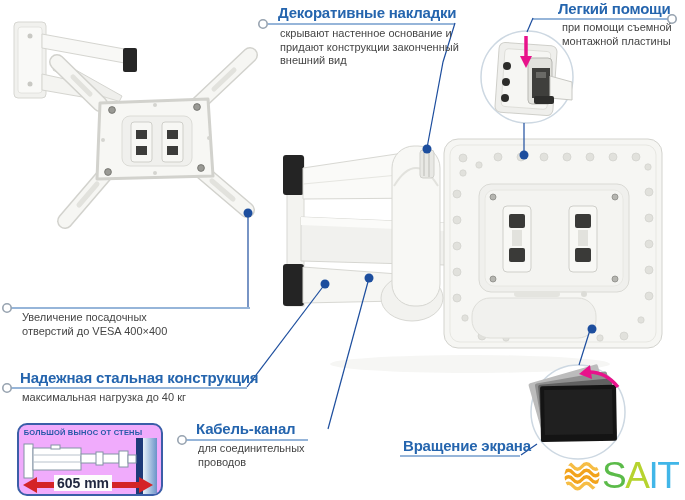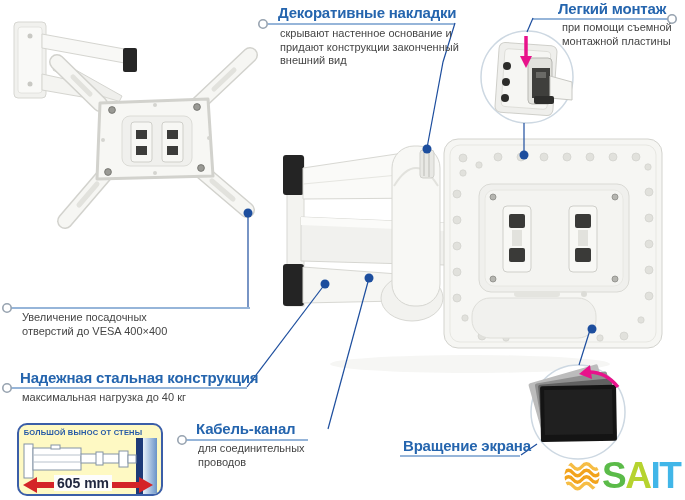--- a/index.html
+++ b/index.html
@@ -3,30 +3,30 @@
 <meta charset="utf-8">
 <style>
   html,body{margin:0;padding:0;background:#fff;}
   #stage{position:relative;width:685px;height:500px;background:#ffffff;overflow:hidden;
          font-family:"Liberation Sans",sans-serif;}
   #art{position:absolute;left:0;top:0;}
   .callout-title{position:absolute;font-size:15px;font-weight:bold;color:#2565ae;
                  letter-spacing:-0.2px;white-space:nowrap;z-index:5;}
   .callout-desc{position:absolute;font-size:11px;font-weight:normal;color:#454545;
                 line-height:13.5px;z-index:5;}
-  .reach-box{position:absolute;left:17px;top:423px;width:142px;height:69px;background:#fef9c3;
+  .reach-box{position:absolute;left:17px;top:423px;width:142px;height:69px;background:#f0abfc;
              border:2px solid #3b5ea8;border-radius:10px;z-index:4;overflow:hidden;}
   .reach-title{position:absolute;left:0;right:14px;top:3px;text-align:center;font-size:7.5px;
                font-weight:bold;color:#2458a6;letter-spacing:0.2px;}
   .reach-art{position:absolute;left:0;top:13px;}
   .reach-distance{position:absolute;left:0;right:14px;top:49px;text-align:center;}
   .reach-distance span{display:inline-block;background:#fdfdfd;padding:0 3px;font-size:14px;
                font-weight:bold;color:#21273f;}
   .logo{position:absolute;left:562px;top:456px;display:flex;align-items:center;z-index:5;}
-  .logo-text{font-size:37px;line-height:40px;font-weight:bold;letter-spacing:-1.5px;text-align:center;}
+  .logo-text{font-size:37px;line-height:40px;font-weight:normal;letter-spacing:-1.5px;text-align:center;}
 </style>
 </head>
 <body>
 
 <div id="stage">
 
   <svg id="art" viewBox="0 0 685 500" width="685" height="500">
 
     <g>
       <rect x="14" y="22" width="32" height="76" rx="4" fill="#f1f1ee" stroke="#d7d7d2"></rect>
@@ -212,21 +212,21 @@
         <circle cx="325" cy="284" r="4.5"></circle>
         <circle cx="369" cy="278" r="4.5"></circle>
         <circle cx="592" cy="329" r="4.5"></circle>
       </g>
     </g>
   </svg>
 
   <div class="callout-title" style="left:278px;top:4px">Декоративные накладки</div>
   <div class="callout-desc" style="left:280px;top:27px;width:180px">скрывают настенное основание и придают конструкции законченный внешний вид</div>
 
-  <div class="callout-title" style="left:558px;top:0px">Легкий монтаж</div>
+  <div class="callout-title" style="left:558px;top:0px">Легкий помощи</div>
   <div class="callout-desc" style="left:562px;top:21px;width:120px">при помощи съемной монтажной пластины</div>
 
   <div class="callout-desc" style="left:22px;top:311px;width:165px">Увеличение посадочных отверстий до VESA 400×400</div>
 
   <div class="callout-title" style="left:20px;top:369px">Надежная стальная конструкция</div>
   <div class="callout-desc" style="left:22px;top:391px;width:230px">максимальная нагрузка до 40 кг</div>
 
   <div class="callout-title" style="left:196px;top:420px">Кабель-канал</div>
   <div class="callout-desc" style="left:198px;top:442px;width:130px">для соединительных проводов</div>
 

